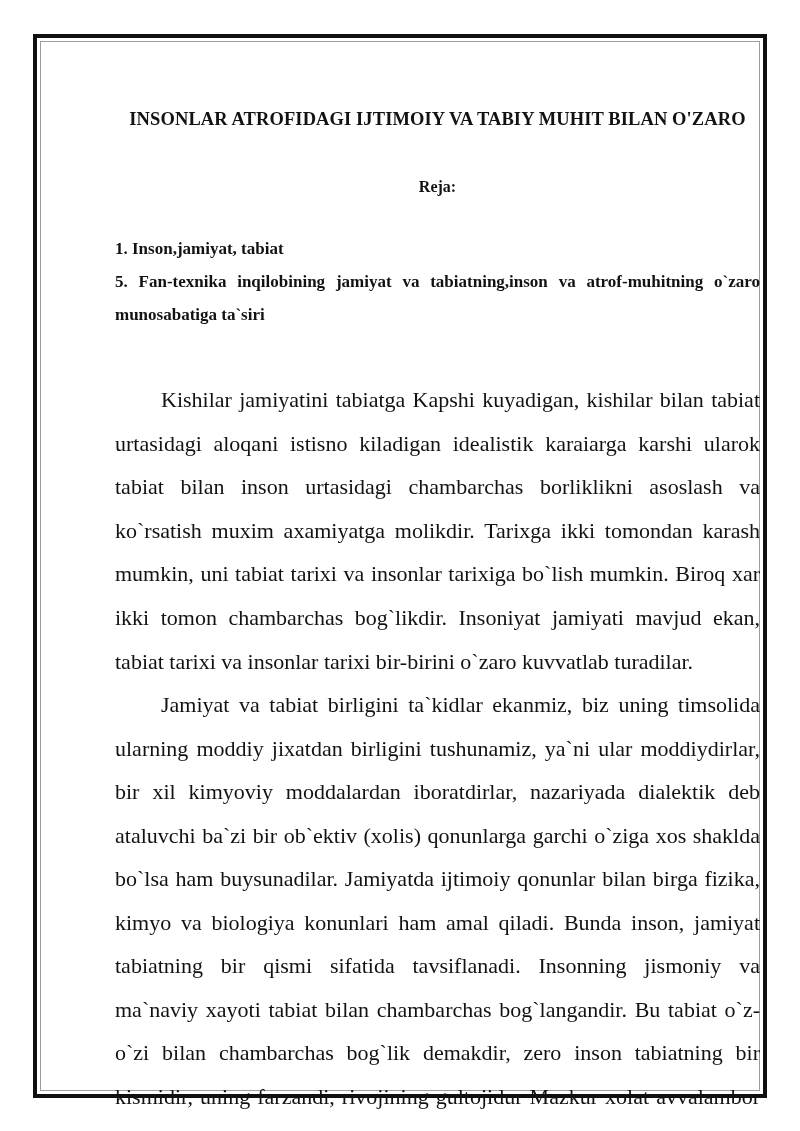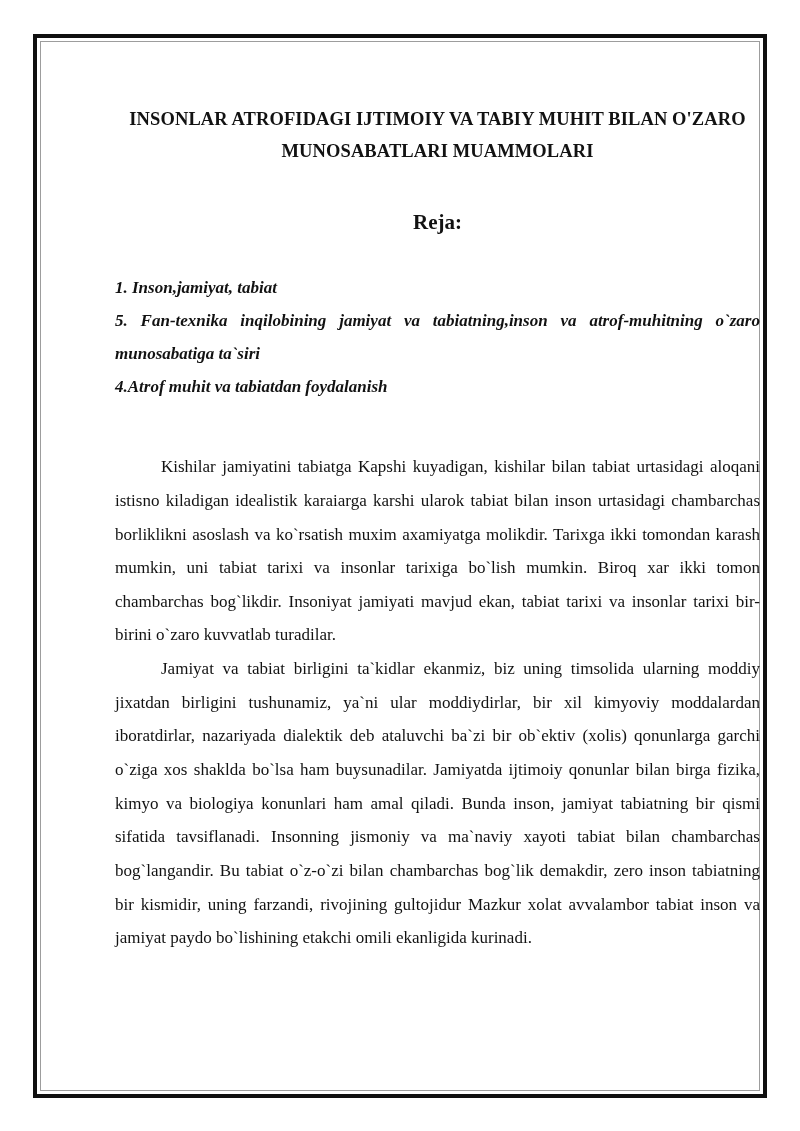--- a/index.html
+++ b/index.html
@@ -60,21 +60,21 @@
     font-weight: bold;
     text-align: center;
     line-height: 1.72;
     letter-spacing: 0.1px;
     margin: 0;
     padding: 0 6px;
   }
 
   
   .reja-heading {
-    font-size: 21px;
+    font-size: 16px;
     font-weight: bold;
     text-align: center;
     margin: 0;
     padding-top: 42px;
   }
 
   
   .outline {
     margin: 0;
     padding: 0;
@@ -82,32 +82,31 @@
     padding-top: 36px;
   }
   .outline-item {
     font-size: 17px;
     font-weight: bold;
     line-height: 1.95;
     text-align: justify;
     text-align-last: left;
     margin: 0;
     padding: 0;
-    font-style: italic;
   }
   .outline-item.justified {
     text-align: justify;
   }
 
   
   .body-block {
     padding-top: 47px;
   }
   .body-par {
-    font-size: 17px;
+    font-size: 22px;
     line-height: 1.98;
     text-align: justify;
     text-indent: 46px;
     margin: 0;
     padding: 0;
   }
   .body-par + .body-par {
     margin-top: 0;
   }
 </style>
@@ -116,29 +115,27 @@
 
 <div class="page">
 
   <div class="page-border-outer">
     <div class="page-border-inner"></div>
 
     <div class="content">
 
       <h1 class="doc-title">
         <span style="display: block;">INSONLAR ATROFIDAGI IJTIMOIY VA TABIY MUHIT BILAN O'ZARO</span>
-        <span style="display: block;">MUNOSABATLARI MUAMMOLARI</span>
       </h1>
 
       <h2 class="reja-heading">Reja:</h2>
 
       <ul class="outline">
         <li class="outline-item">1. Inson,jamiyat, tabiat</li>
         <li class="outline-item justified">5. Fan-texnika inqilobining jamiyat va tabiatning,inson va atrof-muhitning o`zaro munosabatiga ta`siri</li>
-        <li class="outline-item">4.Atrof muhit va tabiatdan foydalanish</li>
       </ul>
 
       <div class="body-block">
         <p class="body-par">Kishilar jamiyatini tabiatga Kapshi kuyadigan, kishilar bilan tabiat urtasidagi aloqani istisno kiladigan idealistik karaiarga karshi ularok tabiat bilan inson urtasidagi chambarchas borliklikni asoslash va ko`rsatish muxim axamiyatga molikdir. Tarixga ikki tomondan karash mumkin, uni tabiat tarixi va insonlar tarixiga bo`lish mumkin. Biroq xar ikki tomon chambarchas bog`likdir. Insoniyat jamiyati mavjud ekan, tabiat tarixi va insonlar tarixi bir-birini o`zaro kuvvatlab turadilar.</p>
         <p class="body-par">Jamiyat va tabiat birligini ta`kidlar ekanmiz, biz uning timsolida ularning moddiy jixatdan birligini tushunamiz, ya`ni ular moddiydirlar, bir xil kimyoviy moddalardan iboratdirlar, nazariyada dialektik deb ataluvchi ba`zi bir ob`ektiv (xolis) qonunlarga garchi o`ziga xos shaklda bo`lsa ham buysunadilar. Jamiyatda ijtimoiy qonunlar bilan birga fizika, kimyo va biologiya konunlari ham amal qiladi. Bunda inson, jamiyat tabiatning bir qismi sifatida tavsiflanadi. Insonning jismoniy va ma`naviy xayoti tabiat bilan chambarchas bog`langandir. Bu tabiat o`z-o`zi bilan chambarchas bog`lik demakdir, zero inson tabiatning bir kismidir, uning farzandi, rivojining gultojidur Mazkur xolat avvalambor tabiat inson va jamiyat paydo bo`lishining etakchi omili ekanligida kurinadi.</p>
       </div>
 
     </div>
   </div>
 

